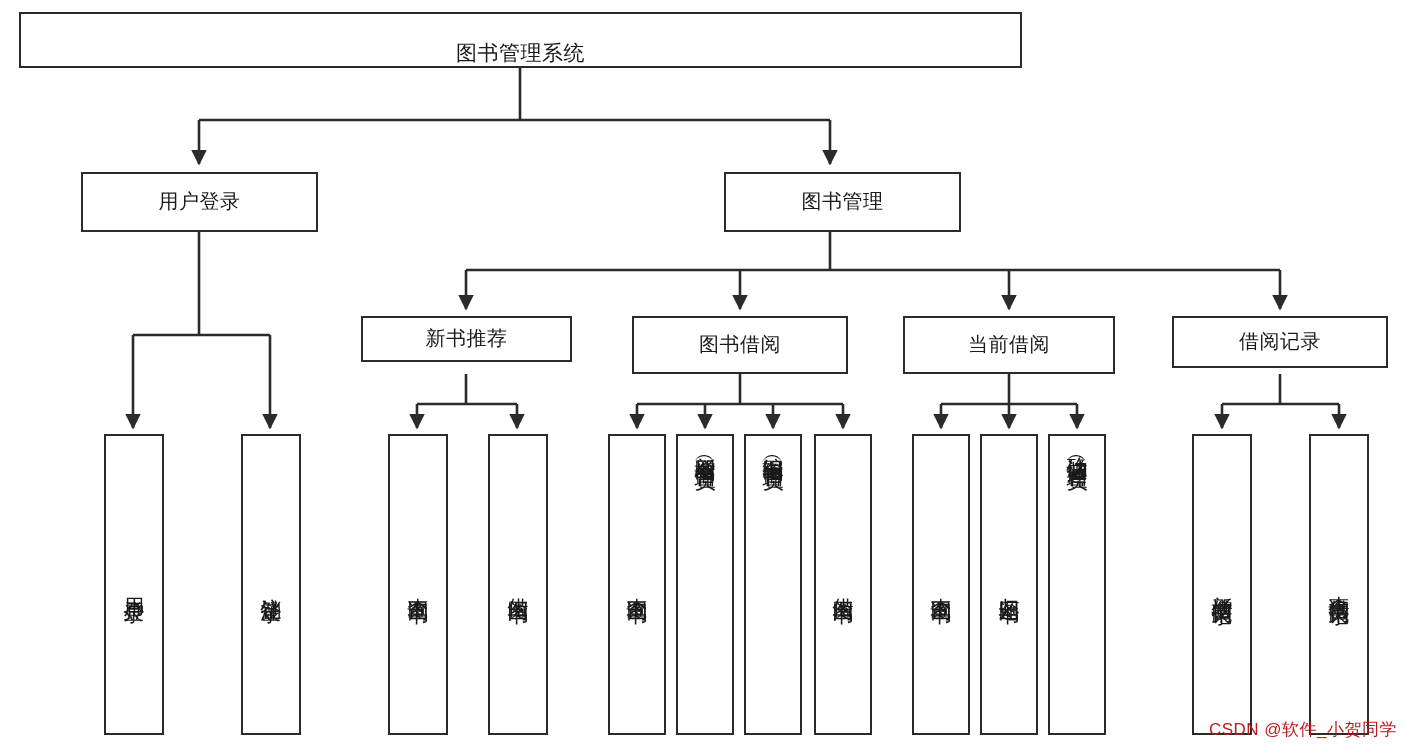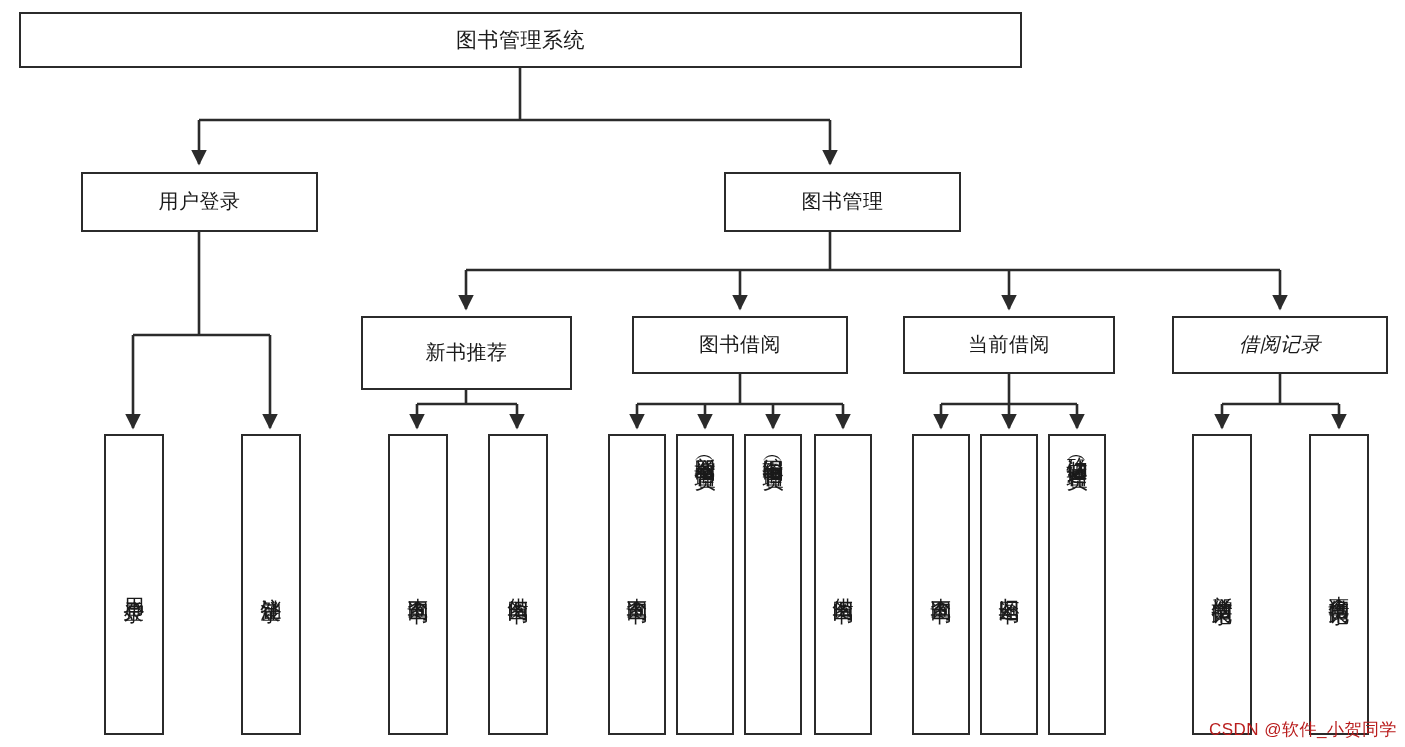--- a/index.html
+++ b/index.html
@@ -37,20 +37,21 @@
     color: #1a1a1a;
   }
   .node-label {
     display: block;
     text-align: center;
     line-height: 1.18;
     letter-spacing: 0.5px;
   }
   .node-root {
     font-size: 21px;
+    align-items: flex-end;
   }
   .node-branch {
     font-size: 20px;
   }
   .node-leaf .node-label {
     writing-mode: vertical-rl;
     text-orientation: upright;
     font-size: 21px;
     line-height: 1.05;
     letter-spacing: 2px;
@@ -134,30 +135,30 @@
     <span class="node-label">图书管理系统</span>
   </div>
 
   <div class="node node-branch" style="left:81px; top:172px; width:237px; height:60px;">
     <span class="node-label">用户登录</span>
   </div>
   <div class="node node-branch" style="left:711px; top:172px; width:237px; height:60px;margin-left:13px;">
     <span class="node-label">图书管理</span>
   </div>
 
-  <div class="node node-branch" style="left:361px; top:316px; width:211px; height:74px;">
+  <div class="node node-branch" style="left:361px; top:316px; width:211px; height:46px;">
     <span class="node-label">新书推荐</span>
   </div>
   <div class="node node-branch" style="left:903px; top:316px; width:212px; height:58px;">
     <span class="node-label">当前借阅</span>
   </div>
   <div class="node node-branch" style="left:632px; top:316px; width:216px; height:58px;">
     <span class="node-label">图书借阅</span>
   </div>
-  <div class="node node-branch" style="left:1172px; top:316px; width:216px; height:58px;font-style:italic;">
+  <div class="node node-branch" style="left:1172px; top:316px; width:216px; height:52px;">
     <span class="node-label">借阅记录</span>
   </div>
 
   <div class="node node-leaf align-mid" style="left:104px; top:434px; width:60px; height:301px;">
     <span class="node-label">用户登录</span>
   </div>
   <div class="node node-leaf align-mid" style="left:241px; top:434px; width:60px; height:301px;">
     <span class="node-label">注销登录</span>
   </div>
 

